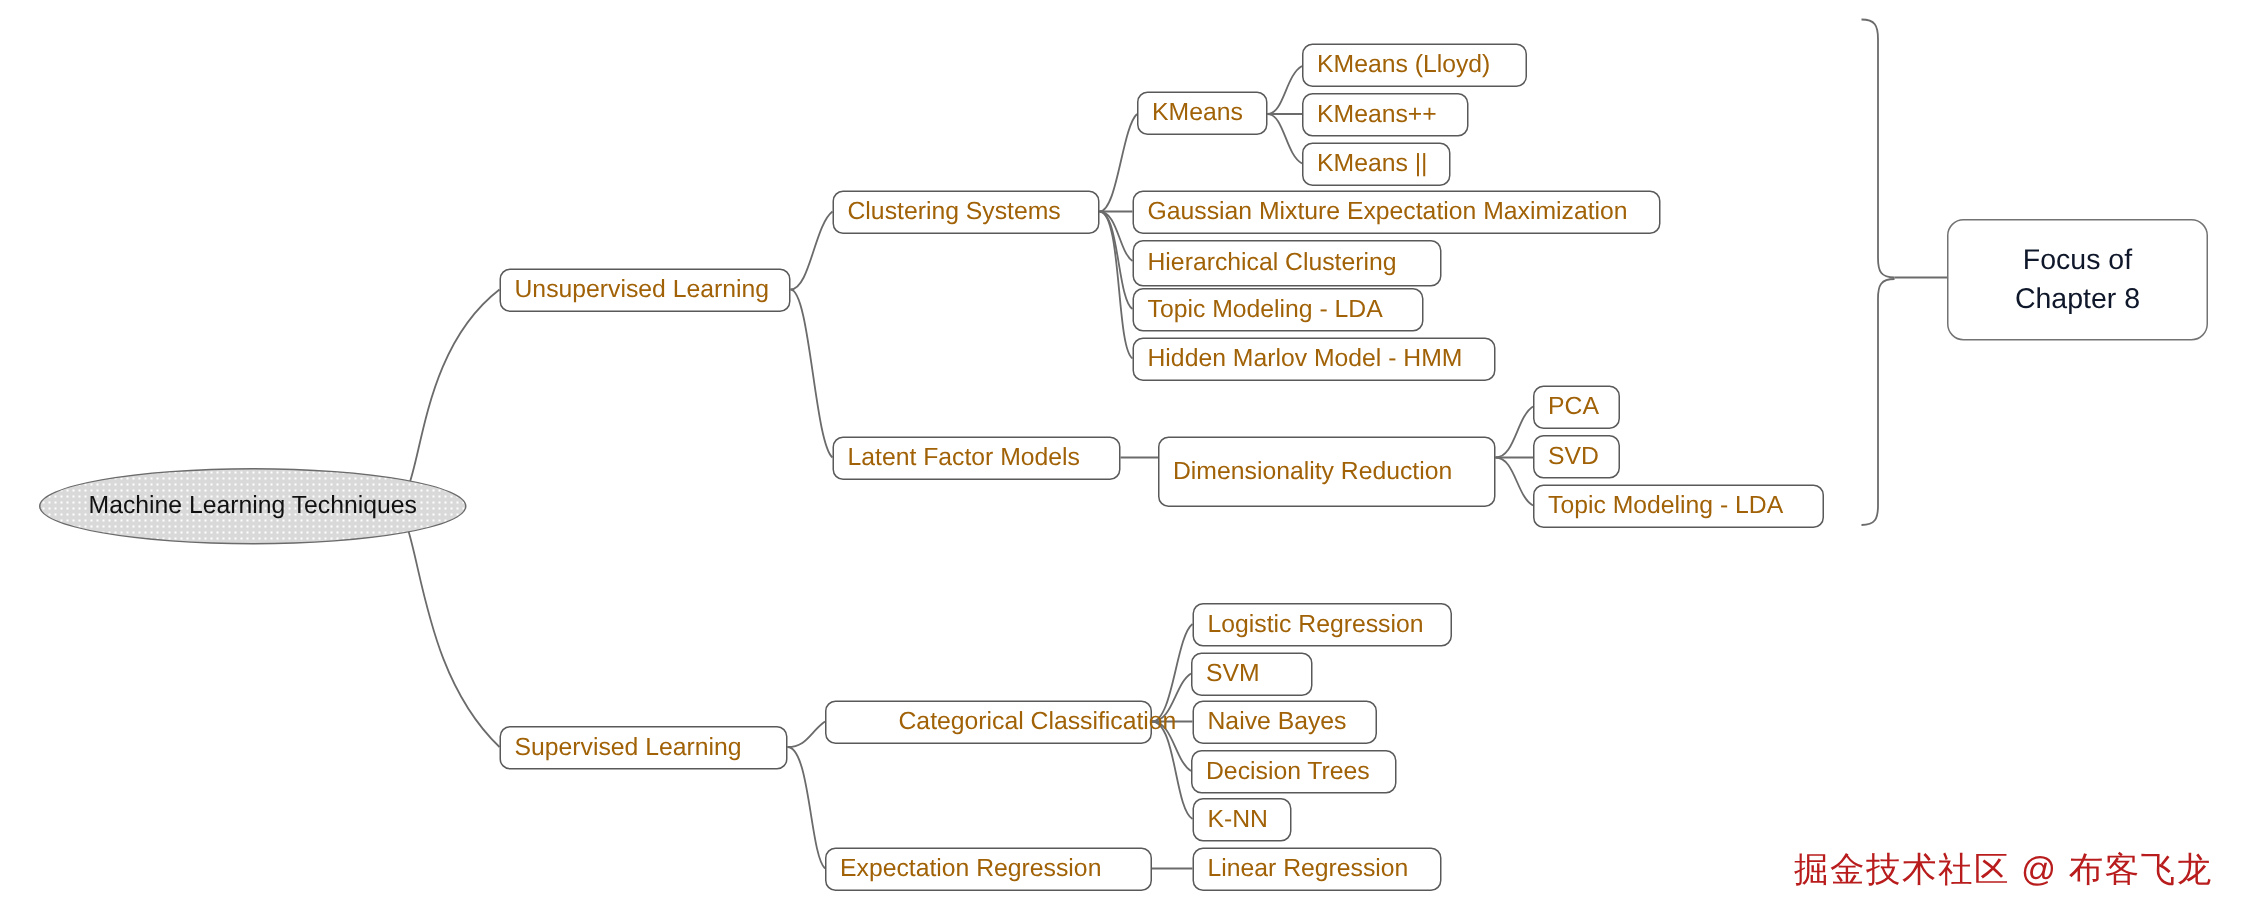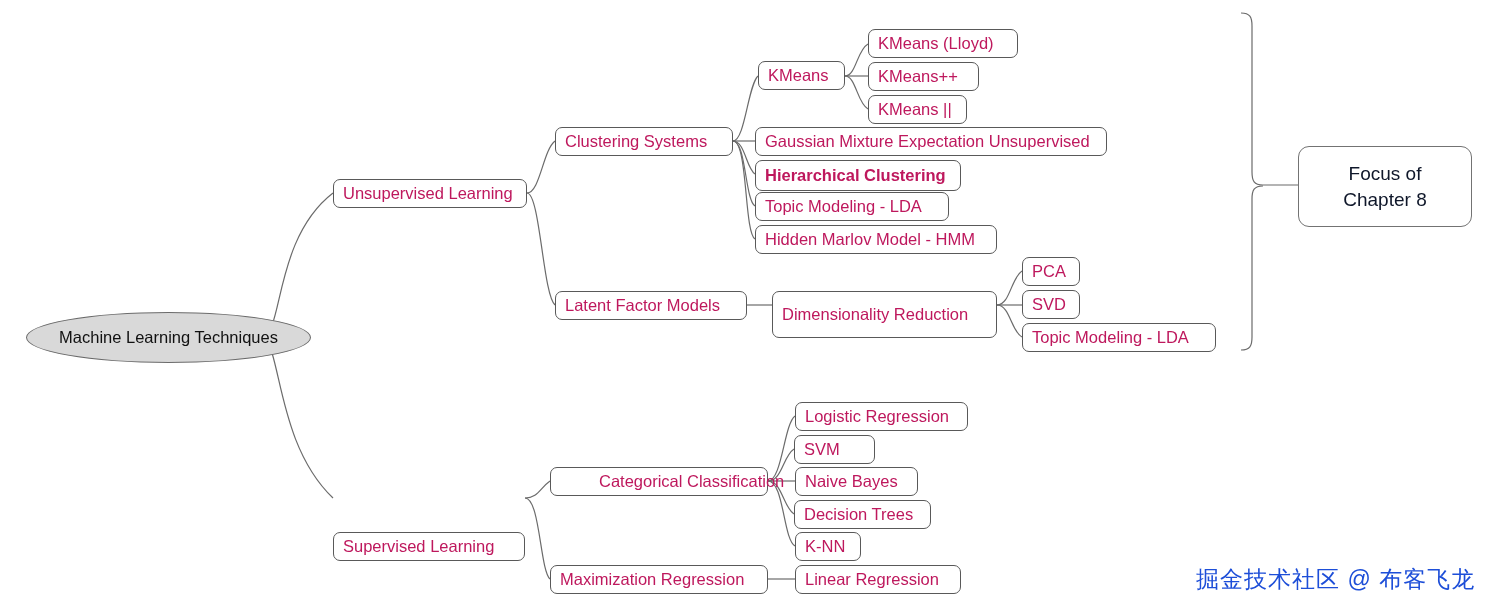--- a/index.html
+++ b/index.html
@@ -24,21 +24,21 @@
     width: 1508px;
     height: 611px;
     pointer-events: none;
   }
   .node {
     position: absolute;
     box-sizing: border-box;
     background: #ffffff;
     border: 1px solid #595959;
     border-radius: 7px;
-    color: #be185d;
+    color: #a16207;
     font-size: 16.5px;
     line-height: 1;
     display: flex;
     align-items: center;
     justify-content: flex-start;
     padding: 0 9px;
     white-space: nowrap;
     z-index: 2;
   }
   .root-node {
@@ -71,21 +71,21 @@
     align-items: center;
     justify-content: center;
     text-align: center;
     z-index: 2;
   }
   .focus-line {
     display: block;
   }
   .watermark {
     position: absolute;
-    color: #1d4ed8;
+    color: #b91c1c;
     font-size: 23px;
     white-space: nowrap;
     letter-spacing: 1px;
     z-index: 1;
   }
 </style>
 </head>
 <body>
 
 <div id="canvas">
@@ -140,41 +140,41 @@
   </svg>
 
   <div class="root-node" style="left:26px; top:312px; width:285px; height:51px;">
     <span>Machine Learning Techniques</span>
   </div>
 
   <div class="node" style="left:333px; top:179px; width:194px; height:29px;">
     <span>Unsupervised Learning</span>
   </div>
 
-  <div class="node" style="left:333px; top:484px; width:192px; height:29px;margin-top:48px;">
+  <div class="node" style="left:333px; top:484px; width:192px; height:29px;">
     <span>Supervised Learning</span>
   </div>
 
   <div class="node" style="left:555px; top:127px; width:178px; height:29px;">
     <span>Clustering Systems</span>
   </div>
 
   <div class="node" style="left:555px; top:291px; width:192px; height:29px;">
     <span>Latent Factor Models</span>
   </div>
 
   <div class="node" style="left:758px; top:61px; width:87px; height:29px;">
     <span>KMeans</span>
   </div>
 
   <div class="node" style="left:755px; top:127px; width:352px; height:29px;">
-    <span>Gaussian Mixture Expectation Unsupervised</span>
-  </div>
-
-  <div class="node" style="left:755px; top:160px; width:206px; height:31px;font-weight:bold;">
+    <span>Gaussian Mixture Expectation Maximization</span>
+  </div>
+
+  <div class="node" style="left:755px; top:160px; width:206px; height:31px;">
     <span>Hierarchical Clustering</span>
   </div>
 
   <div class="node" style="left:755px; top:192px; width:194px; height:29px;">
     <span>Topic Modeling - LDA</span>
   </div>
 
   <div class="node" style="left:755px; top:225px; width:242px; height:29px;">
     <span>Hidden Marlov Model - HMM</span>
   </div>
@@ -205,21 +205,21 @@
 
   <div class="node" style="left:1022px; top:323px; width:194px; height:29px;">
     <span>Topic Modeling - LDA</span>
   </div>
 
   <div class="node" style="left:550px; top:467px; width:218px; height:29px;padding-left:48px;">
     <span>Categorical Classification</span>
   </div>
 
   <div class="node" style="left:550px; top:565px; width:218px; height:29px;">
-    <span>Maximization Regression</span>
+    <span>Expectation Regression</span>
   </div>
 
   <div class="node" style="left:795px; top:402px; width:173px; height:29px;">
     <span>Logistic Regression</span>
   </div>
 
   <div class="node" style="left:794px; top:435px; width:81px; height:29px;">
     <span>SVM</span>
   </div>
 

